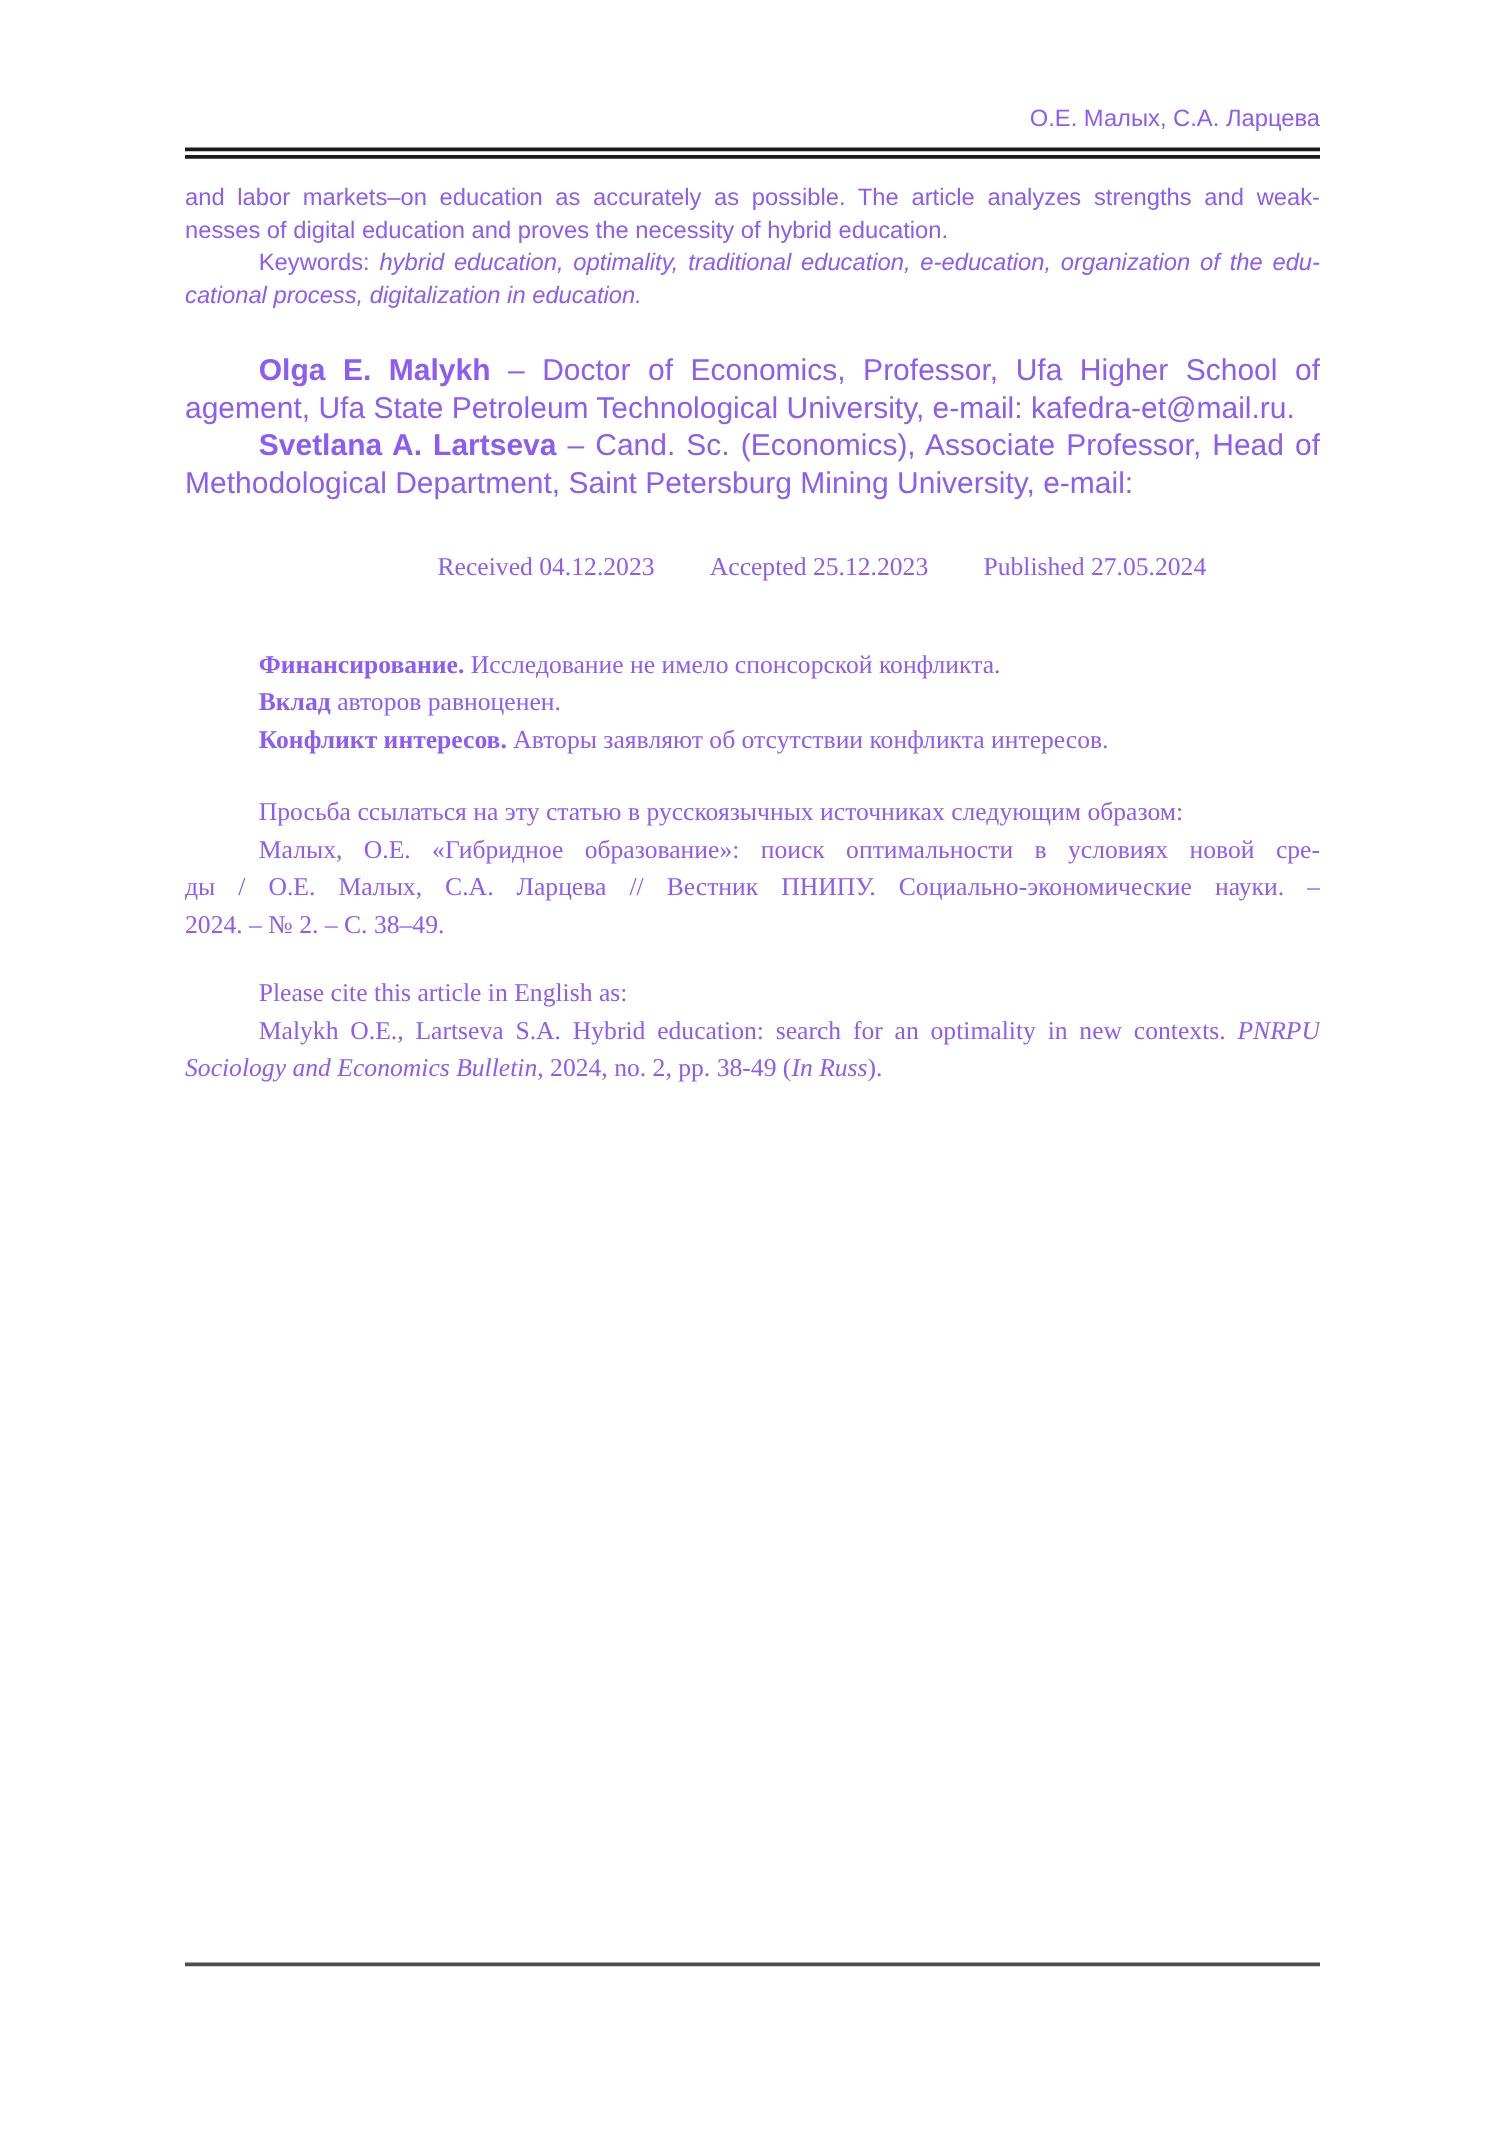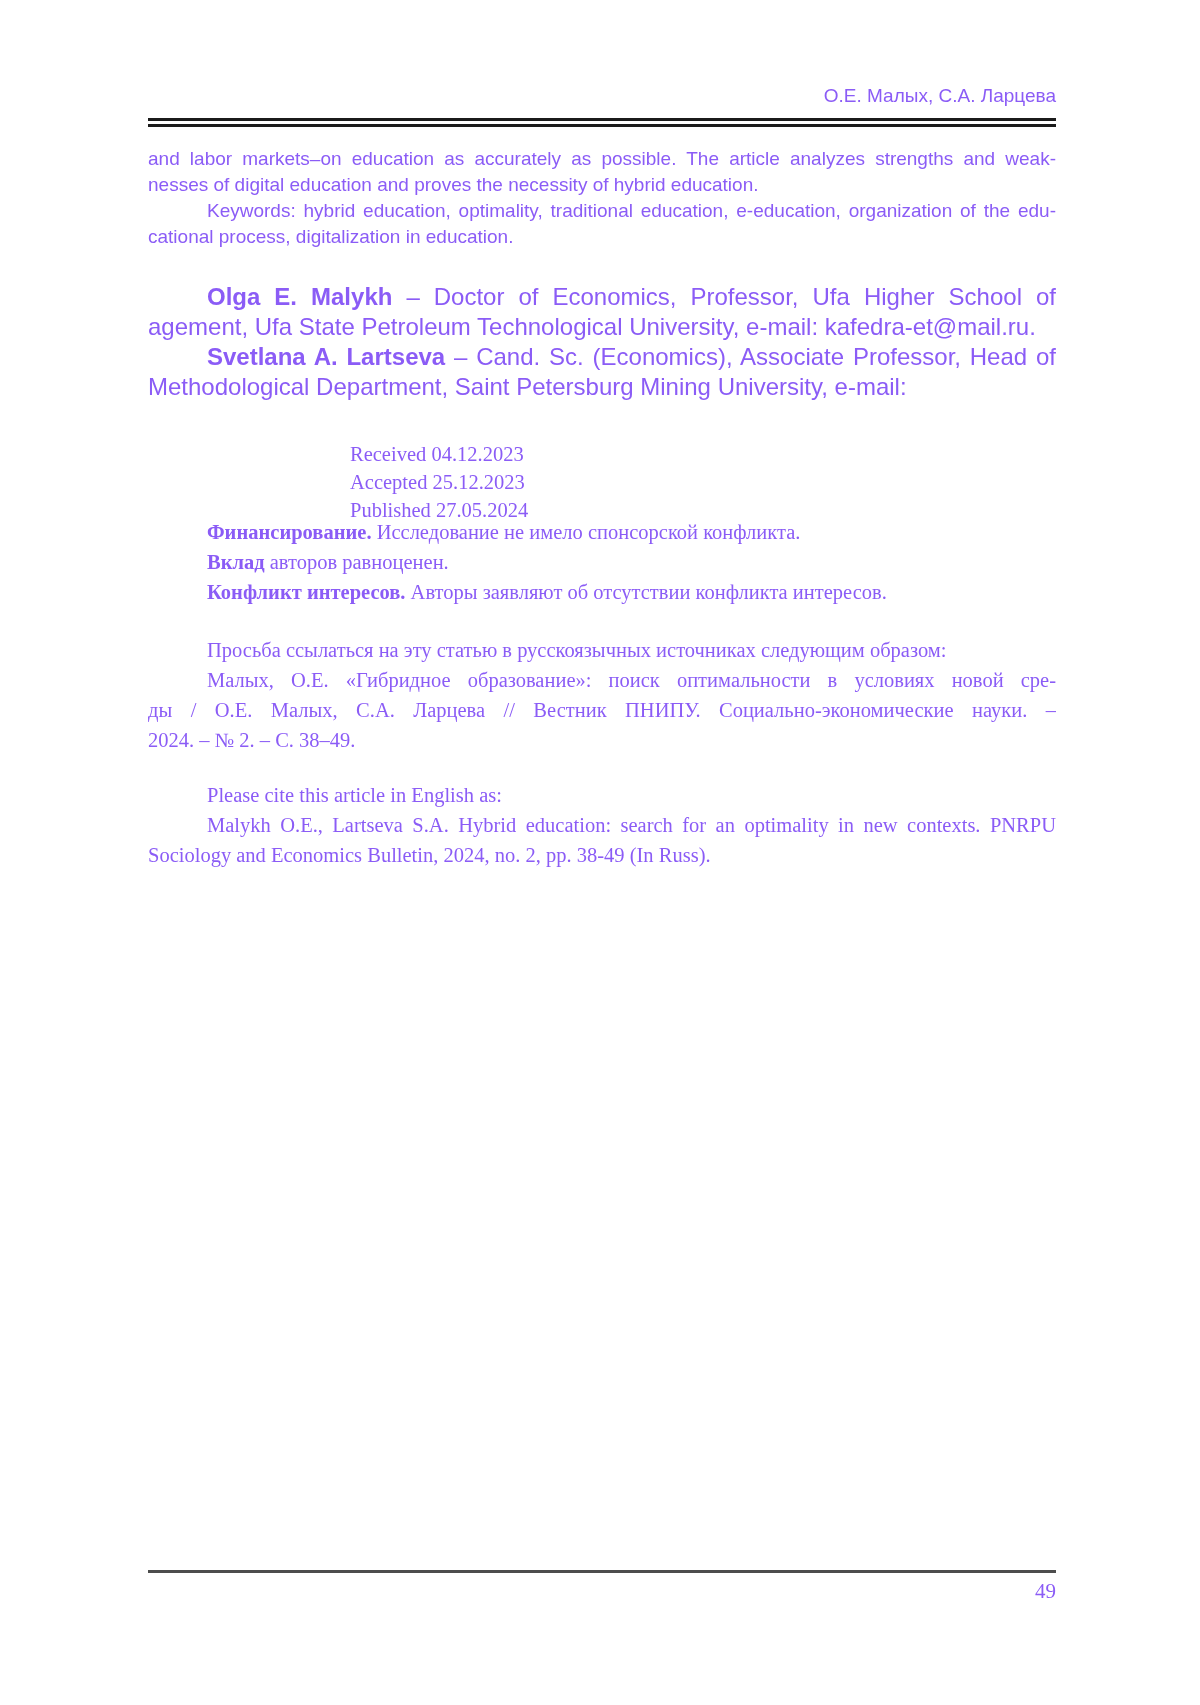--- a/index.html
+++ b/index.html
@@ -13,21 +13,21 @@
   }
   .content {
     position: absolute;
     left: 148px;
     top: 0;
     width: 908px;
   }
   .sans  { font-family: "Liberation Sans", sans-serif; }
   .serif { font-family: "Liberation Serif", serif; }
   .b { font-weight: bold; }
-  .i { }
+  .i { font-style: italic; }
 
   .line { overflow: hidden; }
   .j { text-align: justify; text-align-last: justify; }
   .j::after { content: ""; display: inline-block; width: 100%; height: 0; }
   .ind { padding-left: 59px; }
 
   
   .running-head {
     margin-top: 84px;
     height: 24px;
@@ -54,21 +54,20 @@
   
   .dates {
     margin-top: 38px;
     height: 28px;
     line-height: 28px;
     font-size: 20.5px;
     display: flex;
     justify-content: space-between;
     padding-left: 202px;
     padding-right: 91px;
-    flex-direction: column;
   }
 
   
   .statements { margin-top: 49px; font-size: 20.5px; }
   .statements .line { height: 30px; line-height: 30px; }
 
   
   .citation-ru { margin-top: 28px; font-size: 20.5px; }
   .citation-ru .line { height: 30px; line-height: 30px; }
   .citation-en { margin-top: 25px; font-size: 20.5px; }
@@ -135,15 +134,14 @@
     <div class="citation-en serif">
       <div class="line ind"><span>Please cite this article in English as:</span></div>
       <div class="line j ind"><span>Malykh O.E., Lartseva S.A. Hybrid education: search for an optimality in new contexts. </span><span class="i">PNRPU</span></div>
       <div class="line"><span class="i">Sociology and Economics Bulletin</span><span>, 2024, no. 2, pp. 38-49 (</span><span class="i">In Russ</span><span>).</span></div>
     </div>
 
   </div>
 
   <div class="footer">
     <div class="footer-rule"></div>
-    <div class="page-number serif">49</div>
   </div>
 </div>
 
 </body></html>

